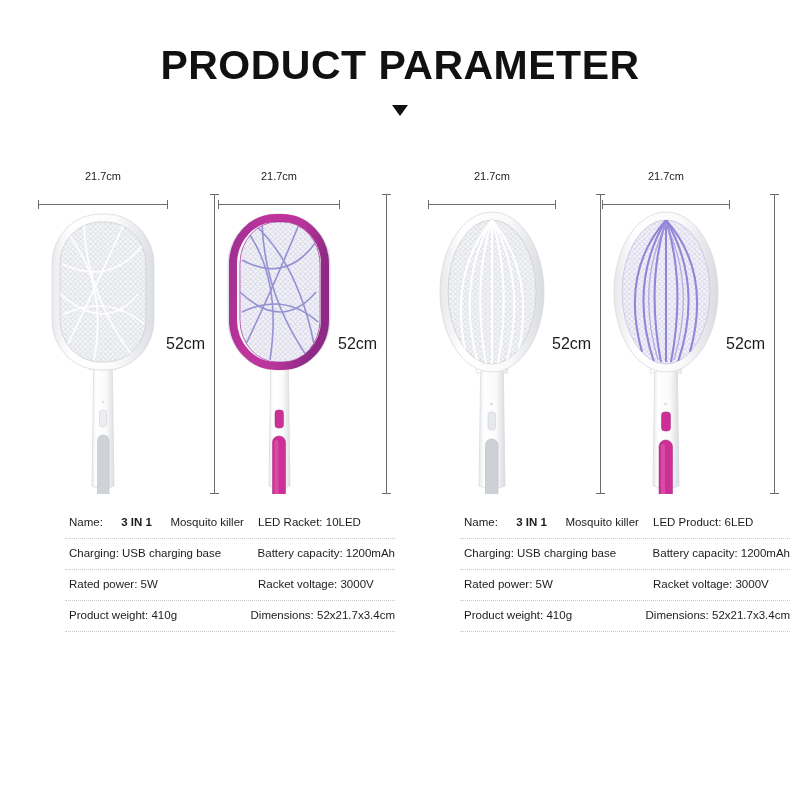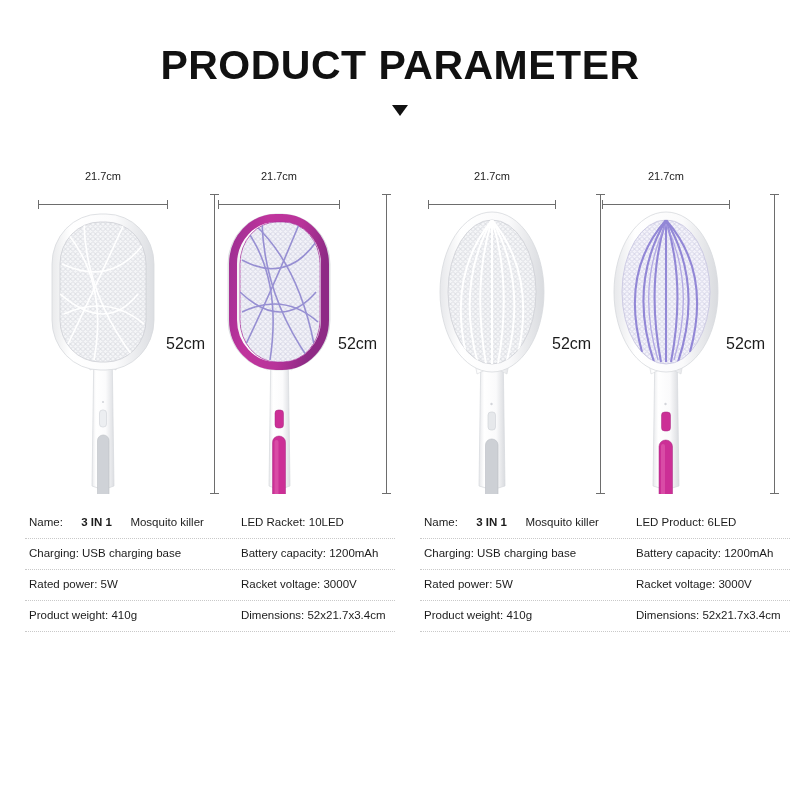--- a/index.html
+++ b/index.html
@@ -116,20 +116,21 @@
   
   .spec {
     position: absolute;
     top: 508px;
   }
   .spec-row {
     display: flex;
     height: 31px;
     align-items: center;
     border-bottom: 1px dotted #c9c9c9;
+    margin-left: 40px;
   }
   .spec-cell {
     font-size: 11.5px;
     color: #1c1c1c;
     white-space: nowrap;
     padding-left: 4px;
     line-height: 1;
   }
   .spec-cell.c1 { width: 212px; }
   .spec-cell.c2 { width: 158px; }

